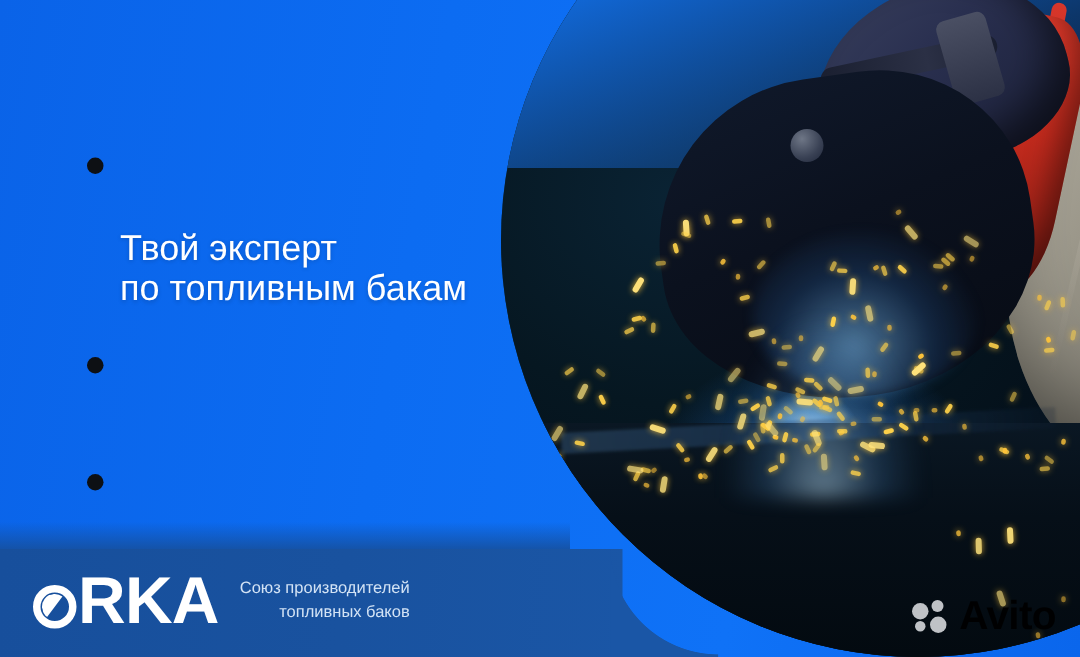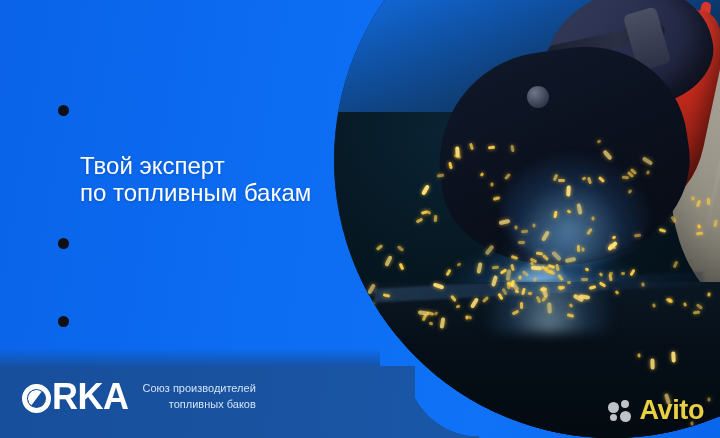--- a/index.html
+++ b/index.html
@@ -275,21 +275,21 @@
     content: "";
     position: absolute;
     left: 1px; top: 1px;
     width: 17px; height: 17px;
     background: #ffffff;
     border-radius: 50% 50% 50% 50%;
     clip-path: polygon(0 0, 100% 0, 0 100%);
     transform: rotate(-8deg);
   }
   .logo-rest {
-    font-size: 36px;
+    font-size: 44px;
     font-weight: bold;
     line-height: 1;
     letter-spacing: -0.5px;
   }
   .logo-tagline {
     color: #d3e3f5;
     font-size: 11px;
     line-height: 1.38;
     white-space: pre-line;
     padding-bottom: 1px;
@@ -314,21 +314,21 @@
     position: absolute;
     display: block;
     border-radius: 50%;
     background: #cfd2d6;
   }
   .ad1 { left: 0;   top: 2px;  width: 11px; height: 11px; }
   .ad2 { left: 13px; top: 0;   width: 8px;  height: 8px;  }
   .ad3 { left: 2px;  top: 14px; width: 7px;  height: 7px;  }
   .ad4 { left: 12px; top: 11px; width: 11px; height: 11px; }
   .avito-word {
-    color: #fde047;
+    color: #000000;
     font-size: 27px;
     font-weight: bold;
     letter-spacing: -0.4px;
     line-height: 1;
   }
 </style>
 </head>
 <body>
 
 <div id="banner">

